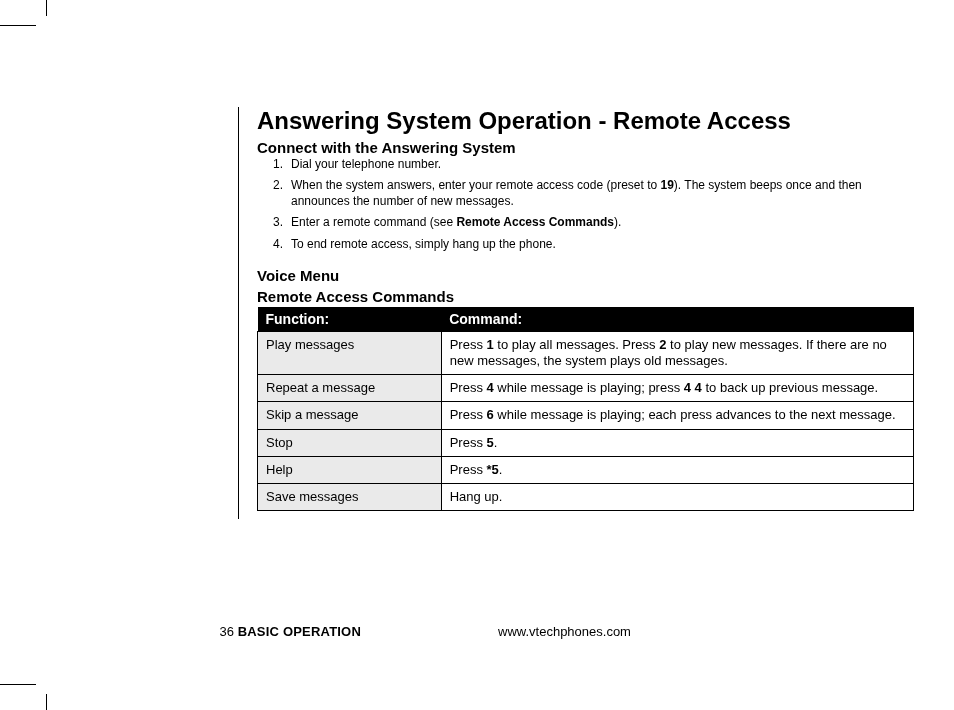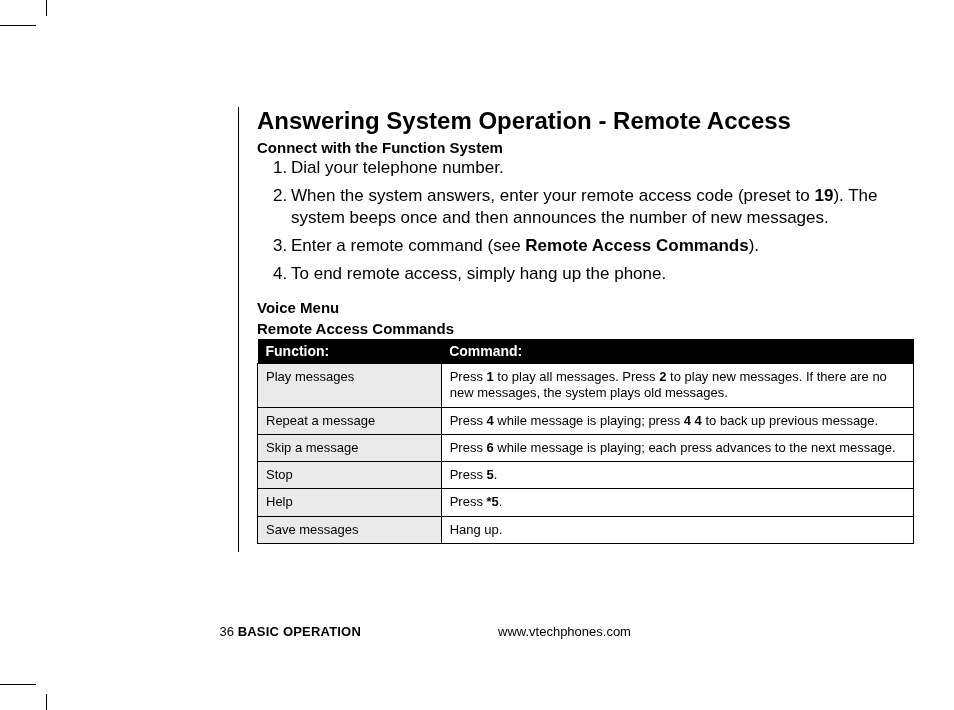--- a/index.html
+++ b/index.html
@@ -53,21 +53,21 @@
     margin-bottom: 8px;
   }
   ol.steps {
     list-style: none;
     counter-reset: step;
     margin: 0 0 4px 0;
     padding-left: 16px;
   }
   ol.steps li {
     counter-increment: step;
-    font-size: 17px;
+    font-size: 12px;
     line-height: 1.3;
     margin-bottom: 6px;
     position: relative;
     padding-left: 18px;
   }
   ol.steps li::before {
     content: counter(step) ".";
     position: absolute;
     left: 0;
     top: 0;
@@ -119,21 +119,21 @@
 <div class="crop crop-h-tl"></div>
 <div class="crop crop-v-tl"></div>
 <div class="crop crop-h-bl"></div>
 <div class="crop crop-v-bl"></div>
 
 <div class="page-frame">
   <div class="content-col">
 
     <h1 class="page-title">Answering System Operation - Remote Access</h1>
 
-    <h2 class="section">Connect with the Function System</h2>
+    <h2 class="section">Connect with the Answering System</h2>
 
     <ol class="steps">
       <li><span>Dial your telephone number.</span></li>
       <li><span>When the system answers, enter your remote access code (preset to </span><span class="bold">19</span><span>). The system beeps once and then announces the number of new messages.</span></li>
       <li><span>Enter a remote command (see </span><span class="bold">Remote Access Commands</span><span>).</span></li>
       <li><span>To end remote access, simply hang up the phone.</span></li>
     </ol>
 
     <h2 class="section voice">Voice Menu</h2>
 

